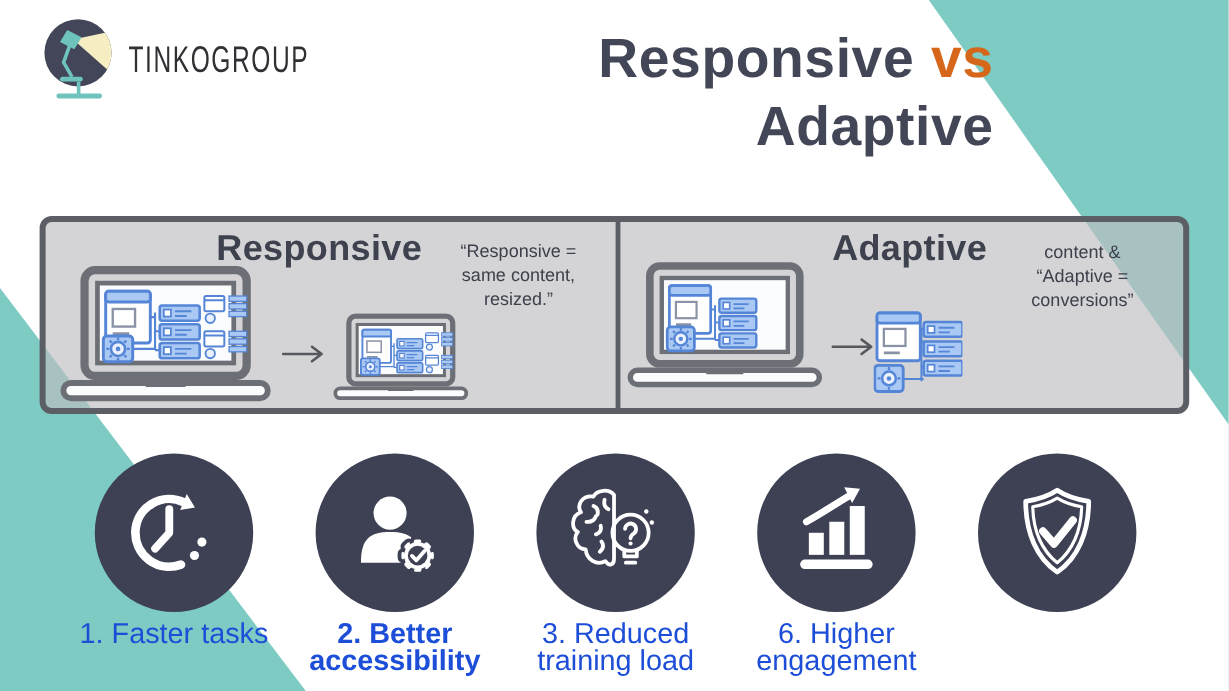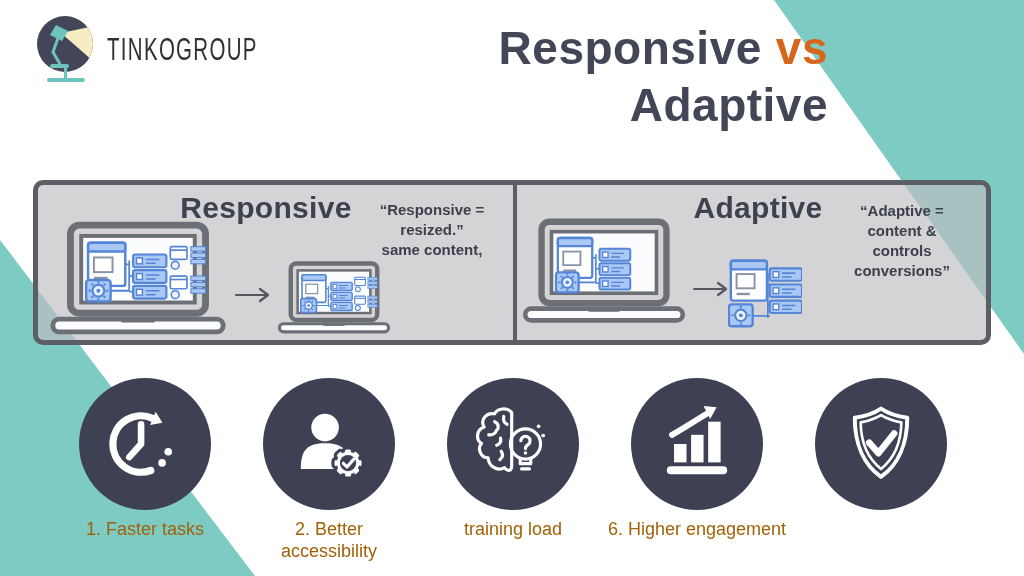--- a/index.html
+++ b/index.html
@@ -36,35 +36,35 @@
   .half{position:absolute;top:0;bottom:0;width:474px;}
   .half.left{left:0;} .half.right{right:0;}
   .p-heading{
     position:absolute;top:6px;width:240px;text-align:center;
     font-size:30px;font-weight:700;color:#3E424E;letter-spacing:0.3px;
   }
   .half.left .p-heading{left:108px;}
   .half.right .p-heading{left:126px;}
   .p-quote{
     position:absolute;top:15px;width:142px;text-align:center;
-    font-size:15px;font-weight:700;line-height:20px;color:#3D404B;
+    font-size:15px;font-weight:400;line-height:20px;color:#3D404B;
   }
   .half.left .p-quote{right:9px;}
   .half.right .p-quote{right:13px;top:16px;}
   .qline{display:block;}
   .laptop,.arrow,.standalone{position:absolute;display:block;}
 
   
   .benefit{position:absolute;top:378px;width:200px;text-align:center;z-index:3;}
-  .b1{left:45px;} .b2{left:229px;} .b3{left:413px;} .b4{left:597px;} .b5{left:781px;}
+  .b1{left:45px;} .b2{left:229px;font-weight:bold;} .b3{left:413px;} .b4{left:597px;} .b5{left:781px;}
   .circle{
     width:132px;height:132px;border-radius:50%;background:#3E4154;margin:0 auto;
     display:flex;align-items:center;justify-content:center;
   }
-  .blabel{margin-top:8px;font-size:18px;line-height:22px;color:#a16207;}
+  .blabel{margin-top:8px;font-size:24px;line-height:22px;color:#1d4ed8;}
   .bline{display:block;}
 </style>
 </head>
 <body>
 
 <svg width="0" height="0" style="position:absolute" aria-hidden="true">
   <defs>
     <g id="laptopFrame">
       <rect x="26" y="4" width="138" height="90" rx="9" fill="none" stroke="#6C6F75" stroke-width="7"></rect>
       <rect x="37" y="15" width="116" height="68" fill="#FBFCFD" stroke="#6C6F75" stroke-width="4"></rect>
@@ -130,42 +130,41 @@
   <div><span>Responsive</span><span class="vs">vs</span></div>
   <div>Adaptive</div>
 </div>
 
 <div class="panel">
 
   <div class="half left">
     <div class="p-heading">Responsive</div>
     <div class="p-quote">
       <span class="qline">“Responsive =</span>
+      <span class="qline">same content,</span>
       <span class="qline">resized.”</span>
-      <span class="qline">same content,</span>
     </div>
     <svg class="laptop" style="left:7px;top:36px" width="186" height="116" viewBox="0 0 190 118">
       <use href="#laptopFrame"></use>
         <use href="#wireA"></use>
     </svg>
     <svg class="arrow" style="left:196px;top:102px" width="38" height="16" viewBox="0 0 38 16">
       <path d="M2,8 H33 M26,2 L34,8 L26,14" stroke="#55585F" stroke-width="2.2" fill="none" stroke-linecap="round" stroke-linejoin="round"></path>
     </svg>
     <svg class="laptop" style="left:236px;top:76px" width="120" height="74" viewBox="0 0 190 118">
       <use href="#laptopFrame"></use>
         <use href="#wireA"></use>
     </svg>
   </div>
 
   <div class="half right">
     <div class="p-heading">Adaptive</div>
     <div class="p-quote">
+      <span class="qline">content &amp;</span>
       <span class="qline">“Adaptive =</span>
-      <span class="qline">content &amp;</span>
-      <span class="qline">controls</span>
       <span class="qline">conversions”</span>
     </div>
     <svg class="laptop" style="left:6px;top:33px" width="172" height="107" viewBox="0 0 190 118">
       <use href="#laptopFrame"></use>
         <use href="#wireB"></use>
     </svg>
     <svg class="arrow" style="left:180px;top:96px" width="38" height="16" viewBox="0 0 38 16">
       <path d="M2,8 H33 M26,2 L34,8 L26,14" stroke="#55585F" stroke-width="2.2" fill="none" stroke-linecap="round" stroke-linejoin="round"></path>
     </svg>
     <svg class="standalone" style="left:216px;top:73px" width="74" height="72" viewBox="0 0 78 74">
@@ -237,20 +236,21 @@
         <path d="M37.5,43 L37.5,47 L45.5,47 L45.5,43"></path>
         <path d="M38.5,51 h6"></path>
         <path d="M38,29.5 a3.5,3.5 0 1 1 5.5,3 q-2,1.2 -2,3"></path>
       </g>
       <circle cx="41.5" cy="38.8" r="1.3" fill="#FFFFFF"></circle>
       <circle cx="51.5" cy="18.5" r="1.4" fill="#FFFFFF"></circle>
       <circle cx="55" cy="25.5" r="1.4" fill="#FFFFFF"></circle>
     </svg>
   </div>
   <div class="blabel">
+    <span class="bline">3. Reduced</span>
     <span class="bline">training load</span>
   </div>
 </div>
 
 <div class="benefit b4">
   <div class="circle">
     <svg width="84" height="84" viewBox="0 0 64 64">
       <rect x="9" y="49" width="46" height="6" rx="3" fill="#FFFFFF"></rect>
       <rect x="14.5" y="32" width="9.5" height="14" fill="#FFFFFF"></rect>
       <rect x="27.5" y="25" width="9.5" height="21" fill="#FFFFFF"></rect>

